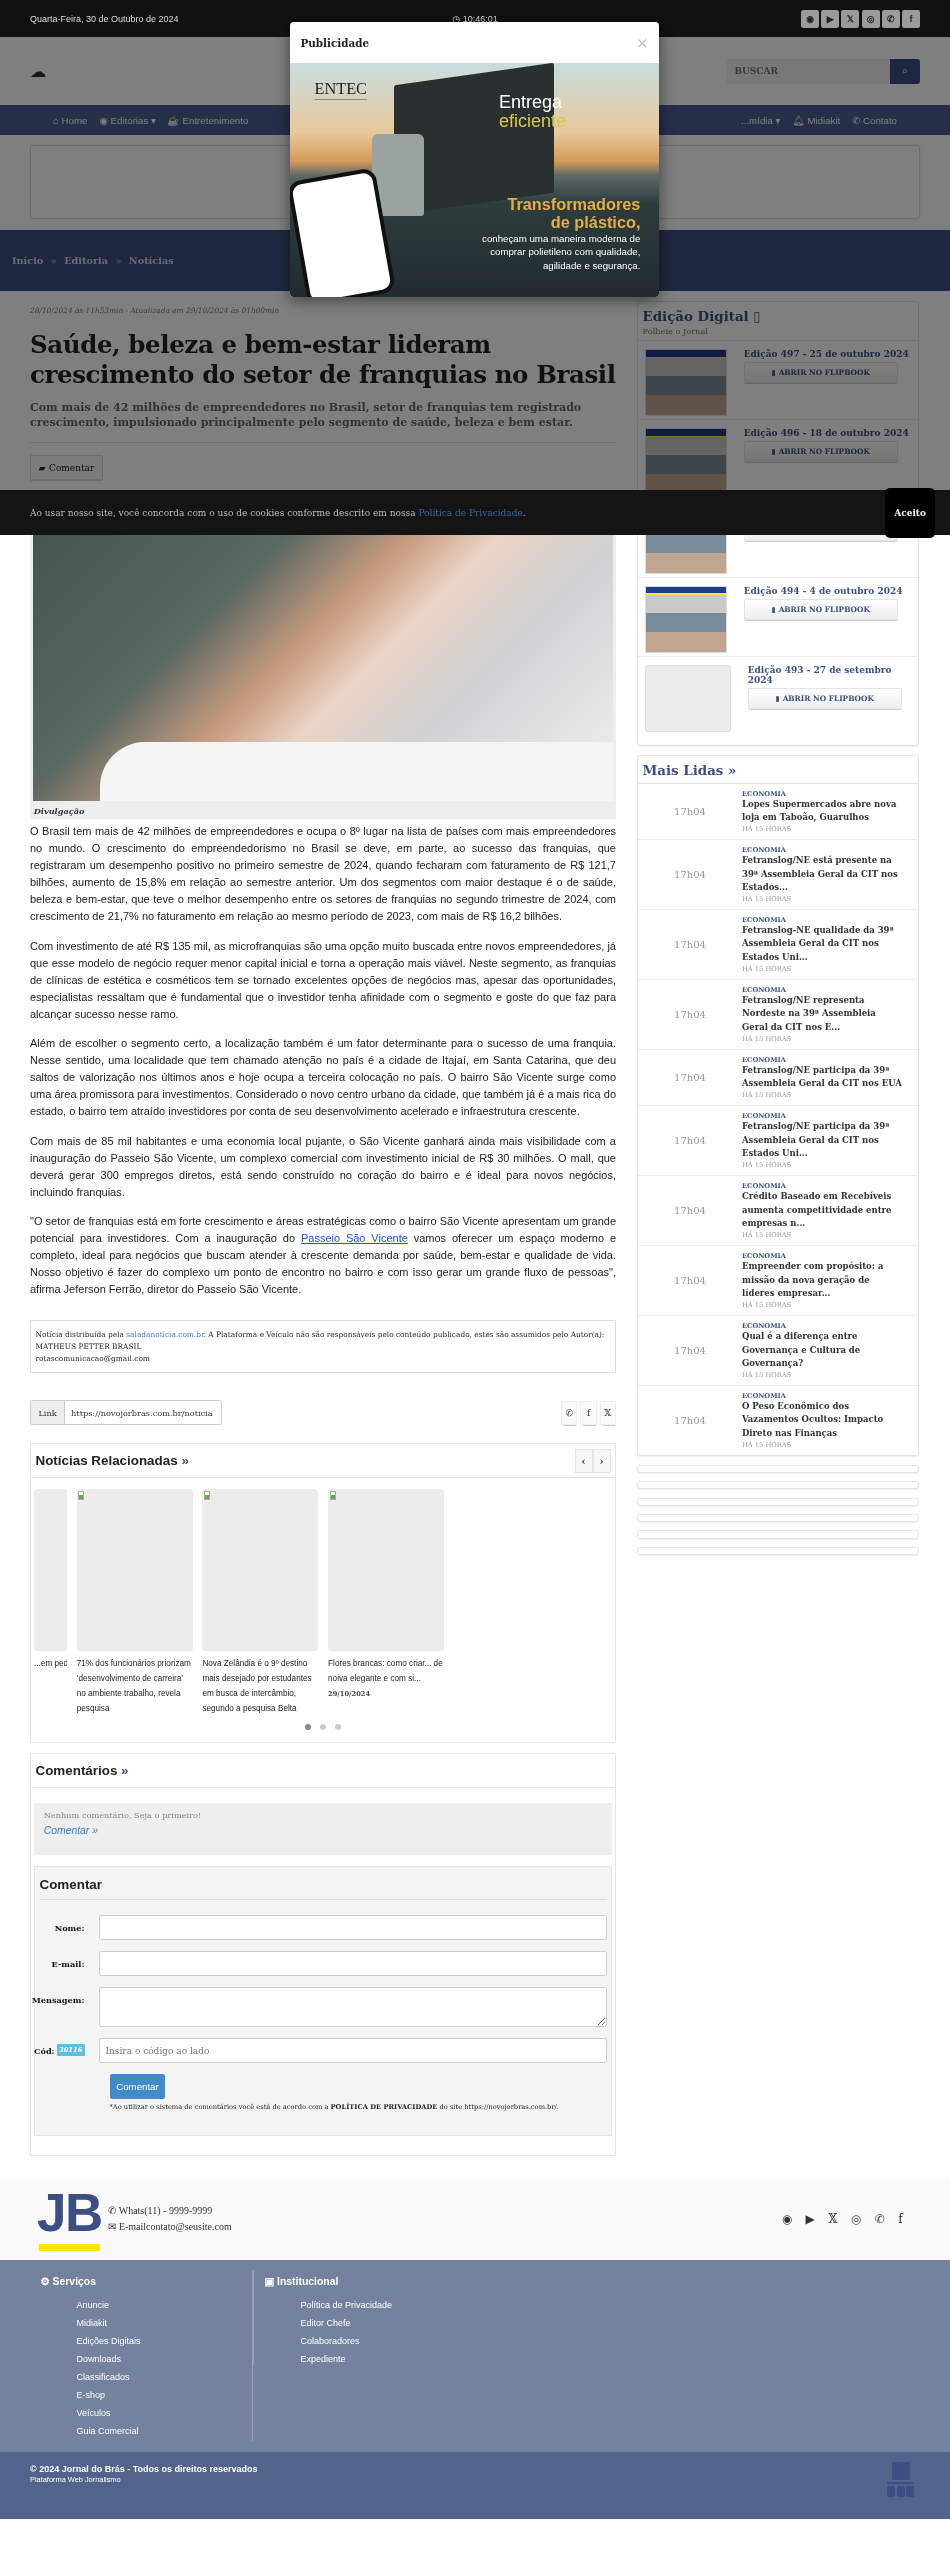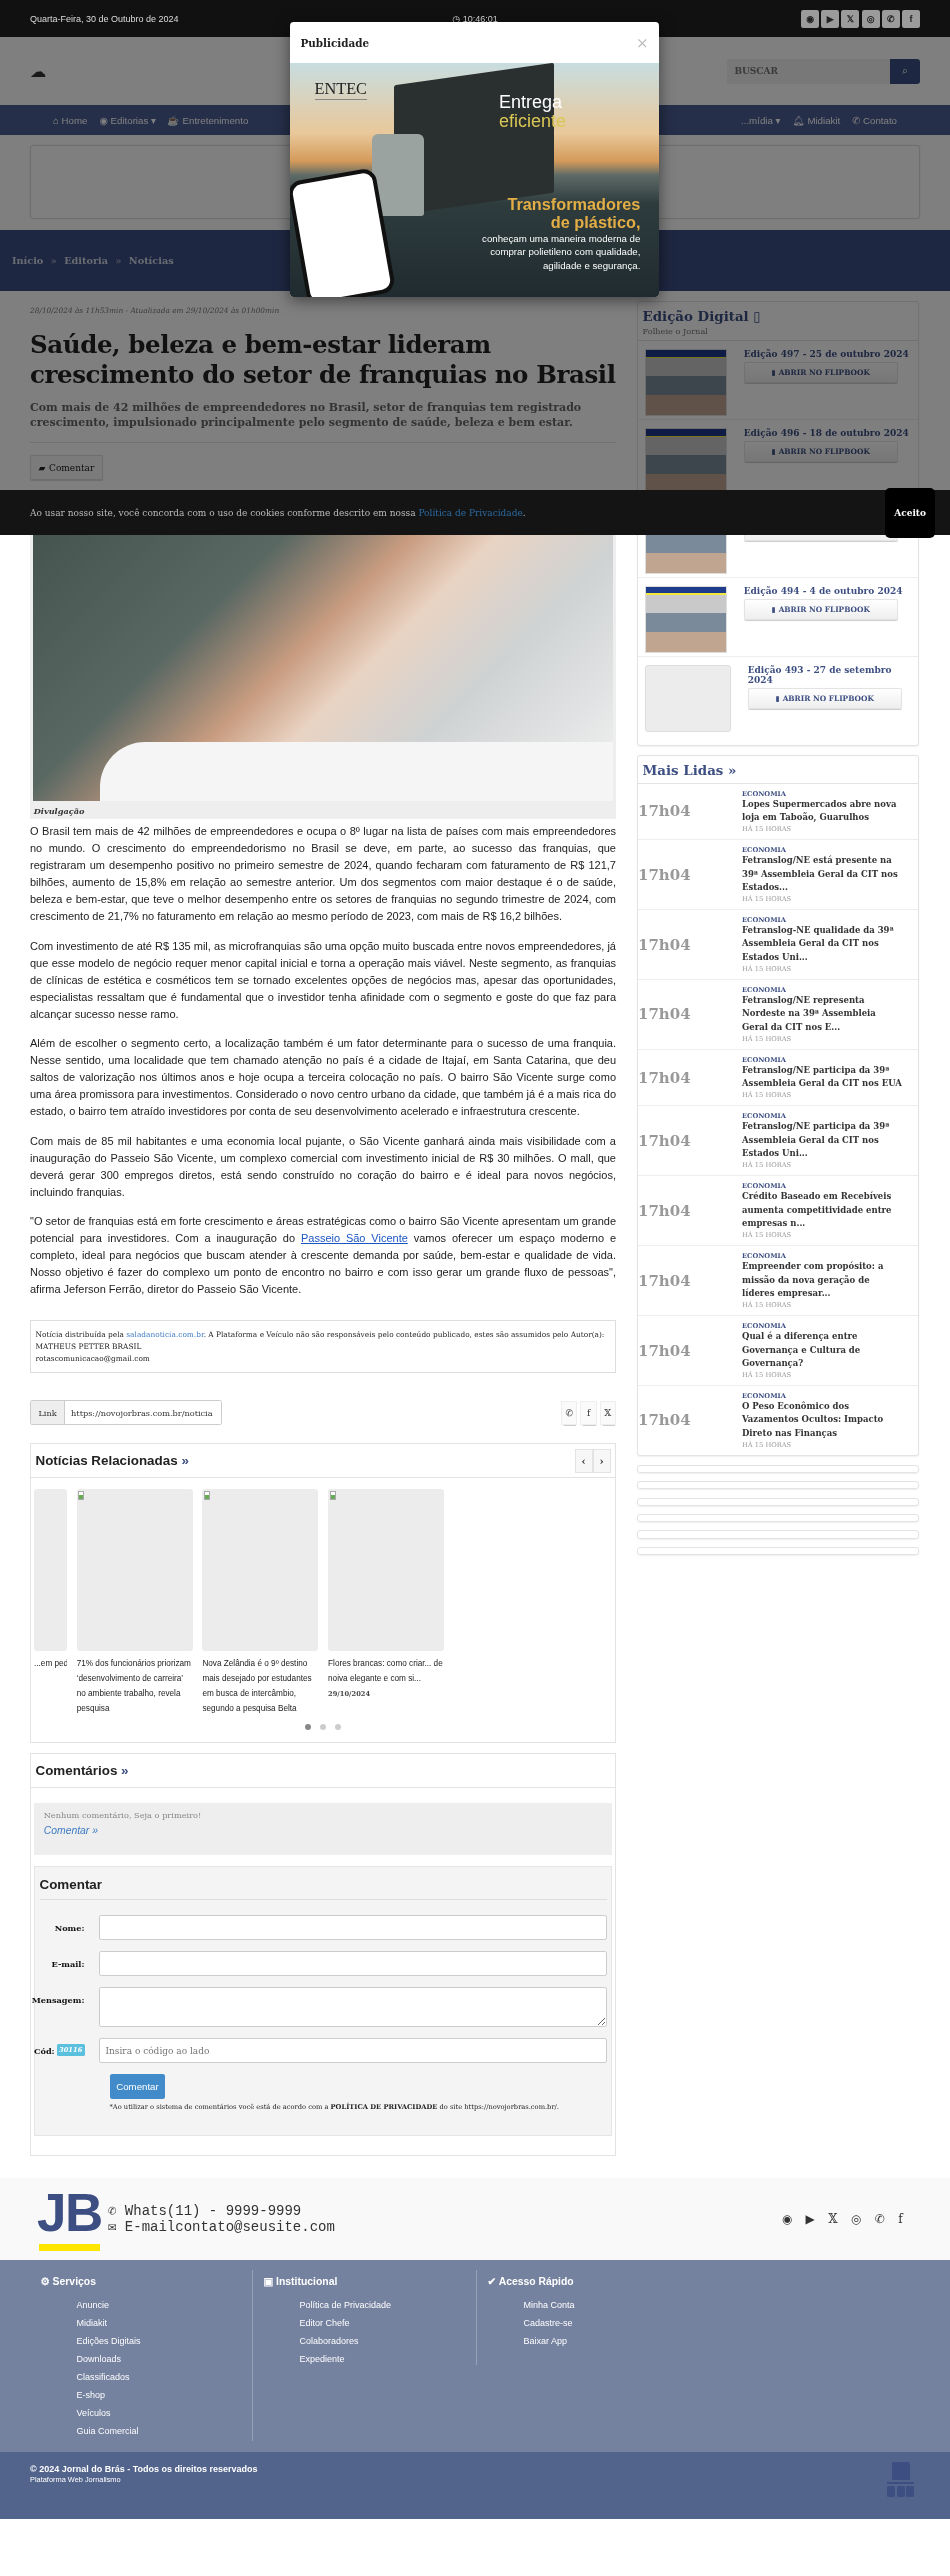--- a/index.html
+++ b/index.html
@@ -100,33 +100,33 @@
   .edition { display: flex; padding: 7.4px 3px 7.4px 7.4px; border-bottom: 0.7px solid #eee; height: 79px; }
   .edition:last-child { border-bottom: none; height: 88px; }
   .edition .cover { width: 82px; height: 67px; background: linear-gradient(180deg, #1f3b8c 0 10%, #f2e73a 10% 13%, #c9c9c9 13% 40%, #7a8a9a 40% 70%, #c0a590 70% 100%); border: 0.7px solid #ddd; }
   .edition .cover.empty { background: #ececec; border-radius: 3px; width: 86px; height: 67px; }
   .edition .info { margin-left: 16.3px; flex: 1; }
   .edition .info .ttl { font-size: 9px; font-weight: bold; color: #3d4f82; }
   .edition .info .open { margin-top: 3px; width: 154px; height: 21px; display: flex; align-items: center; justify-content: center; gap: 3px; background: linear-gradient(#fff,#eee); border: 0.7px solid #e3e3e3; box-shadow: 0 0.7px 0.7px rgba(0,0,0,0.2); border-radius: 2.2px; font-size: 7.4px; font-weight: bold; color: #3d4f82; }
 
   .read { display: flex; padding: 6px 0 6px; border-bottom: 0.7px solid #eee; }
   .read:last-child { border-bottom: none; }
-  .read .time { width: 104px; text-align: left; font-size: 15px; font-weight: bold; color: #999; align-self: center; }
+  .read .time { width: 104px; text-align: center; font-size: 10px; font-weight: normal; color: #999; align-self: center; }
   .read .txt { flex: 1; padding-right: 15px; }
   .read .cat { font-size: 6.7px; font-weight: bold; color: #3d4f82; }
   .read .ttl { font-size: 8.5px; font-weight: bold; color: #333; line-height: 13.4px; }
   .read .ago { font-size: 6.7px; color: #999; margin-top: 0.7px; }
   .blank { height: 8.2px; border: 0.7px solid #e3e3e3; border-radius: 3px; margin-bottom: 8.2px; box-shadow: 0 0.7px 1.5px rgba(0,0,0,0.08); }
 
   
   .ftop { margin-top: 22px; background: #f9f9f9; height: 82px; display: flex; align-items: center; padding: 0 37px; justify-content: space-between; }
   .logo { width: 62px; position: relative; height: 65px; }
   .logo .jb { font-family: "Liberation Sans", sans-serif; font-size: 53px; font-weight: bold; color: #3d4f82; line-height: 53px; letter-spacing: -1.5px; }
   .logo .bar { position: absolute; left: 1.5px; bottom: 0; width: 61px; height: 7.4px; background: #ffe600; }
-  .fcontact { margin-left: 9px; font-family: Liberation Mono, monospace; font-size: 14px; color: #333; line-height: 16.3px; flex: 1; }
+  .fcontact { margin-left: 9px; font-family: Liberation Serif, serif; font-size: 10px; color: #333; line-height: 16.3px; flex: 1; }
   .fsocial { display: flex; gap: 13.4px; font-size: 12px; color: #333; margin-right: 10.4px; }
   .fcols { background: #74819f; display: flex; padding: 10.4px 30px 10.4px; height: 192px; }
   .fcol { width: 223px; border-right: 0.7px solid #97a1b8; padding-left: 10.4px; }
   .fcol:first-child { padding-left: 10.4px; }
   .fcol:last-child { border-right: none; height: 95px; border-left: 0.7px solid #97a1b8; }
   .fcol:nth-child(3) { }
   .fcol h5 { font-family: "Liberation Sans", sans-serif; font-size: 10.4px; color: #fff; font-weight: bold; margin-top: 4.5px; margin-bottom: 9px; }
   .fcol ul { list-style: none; padding-left: 36px; }
   .fcol li { font-family: "Liberation Sans", sans-serif; font-size: 9px; color: #fff; line-height: 18px; }
   .fbottom { background: #52648c; height: 67px; padding: 12px 30px; color: #fff; position: relative; }
@@ -512,28 +512,20 @@
     </div>
     <div class="fcol" style="border-right:none">
       <h5><span>▣</span> <span>Institucional</span></h5>
       <ul>
         <li>Política de Privacidade</li>
         <li>Editor Chefe</li>
         <li>Colaboradores</li>
         <li>Expediente</li>
       </ul>
     </div>
-    <div class="fcol">
-      <h5><span>✔</span> <span>Acesso Rápido</span></h5>
-      <ul>
-        <li>Minha Conta</li>
-        <li>Cadastre-se</li>
-        <li>Baixar App</li>
-      </ul>
-    </div>
   </div>
   <div class="fbottom">
     <div class="c">© 2024 Jornal do Brás - Todos os direitos reservados</div>
     <div class="p">Plataforma Web Jornalismo</div>
     <a class="plat">
         <div class="a"></div>
         <div class="l"></div>
         <div class="b">
           <span></span>
           <span></span>

